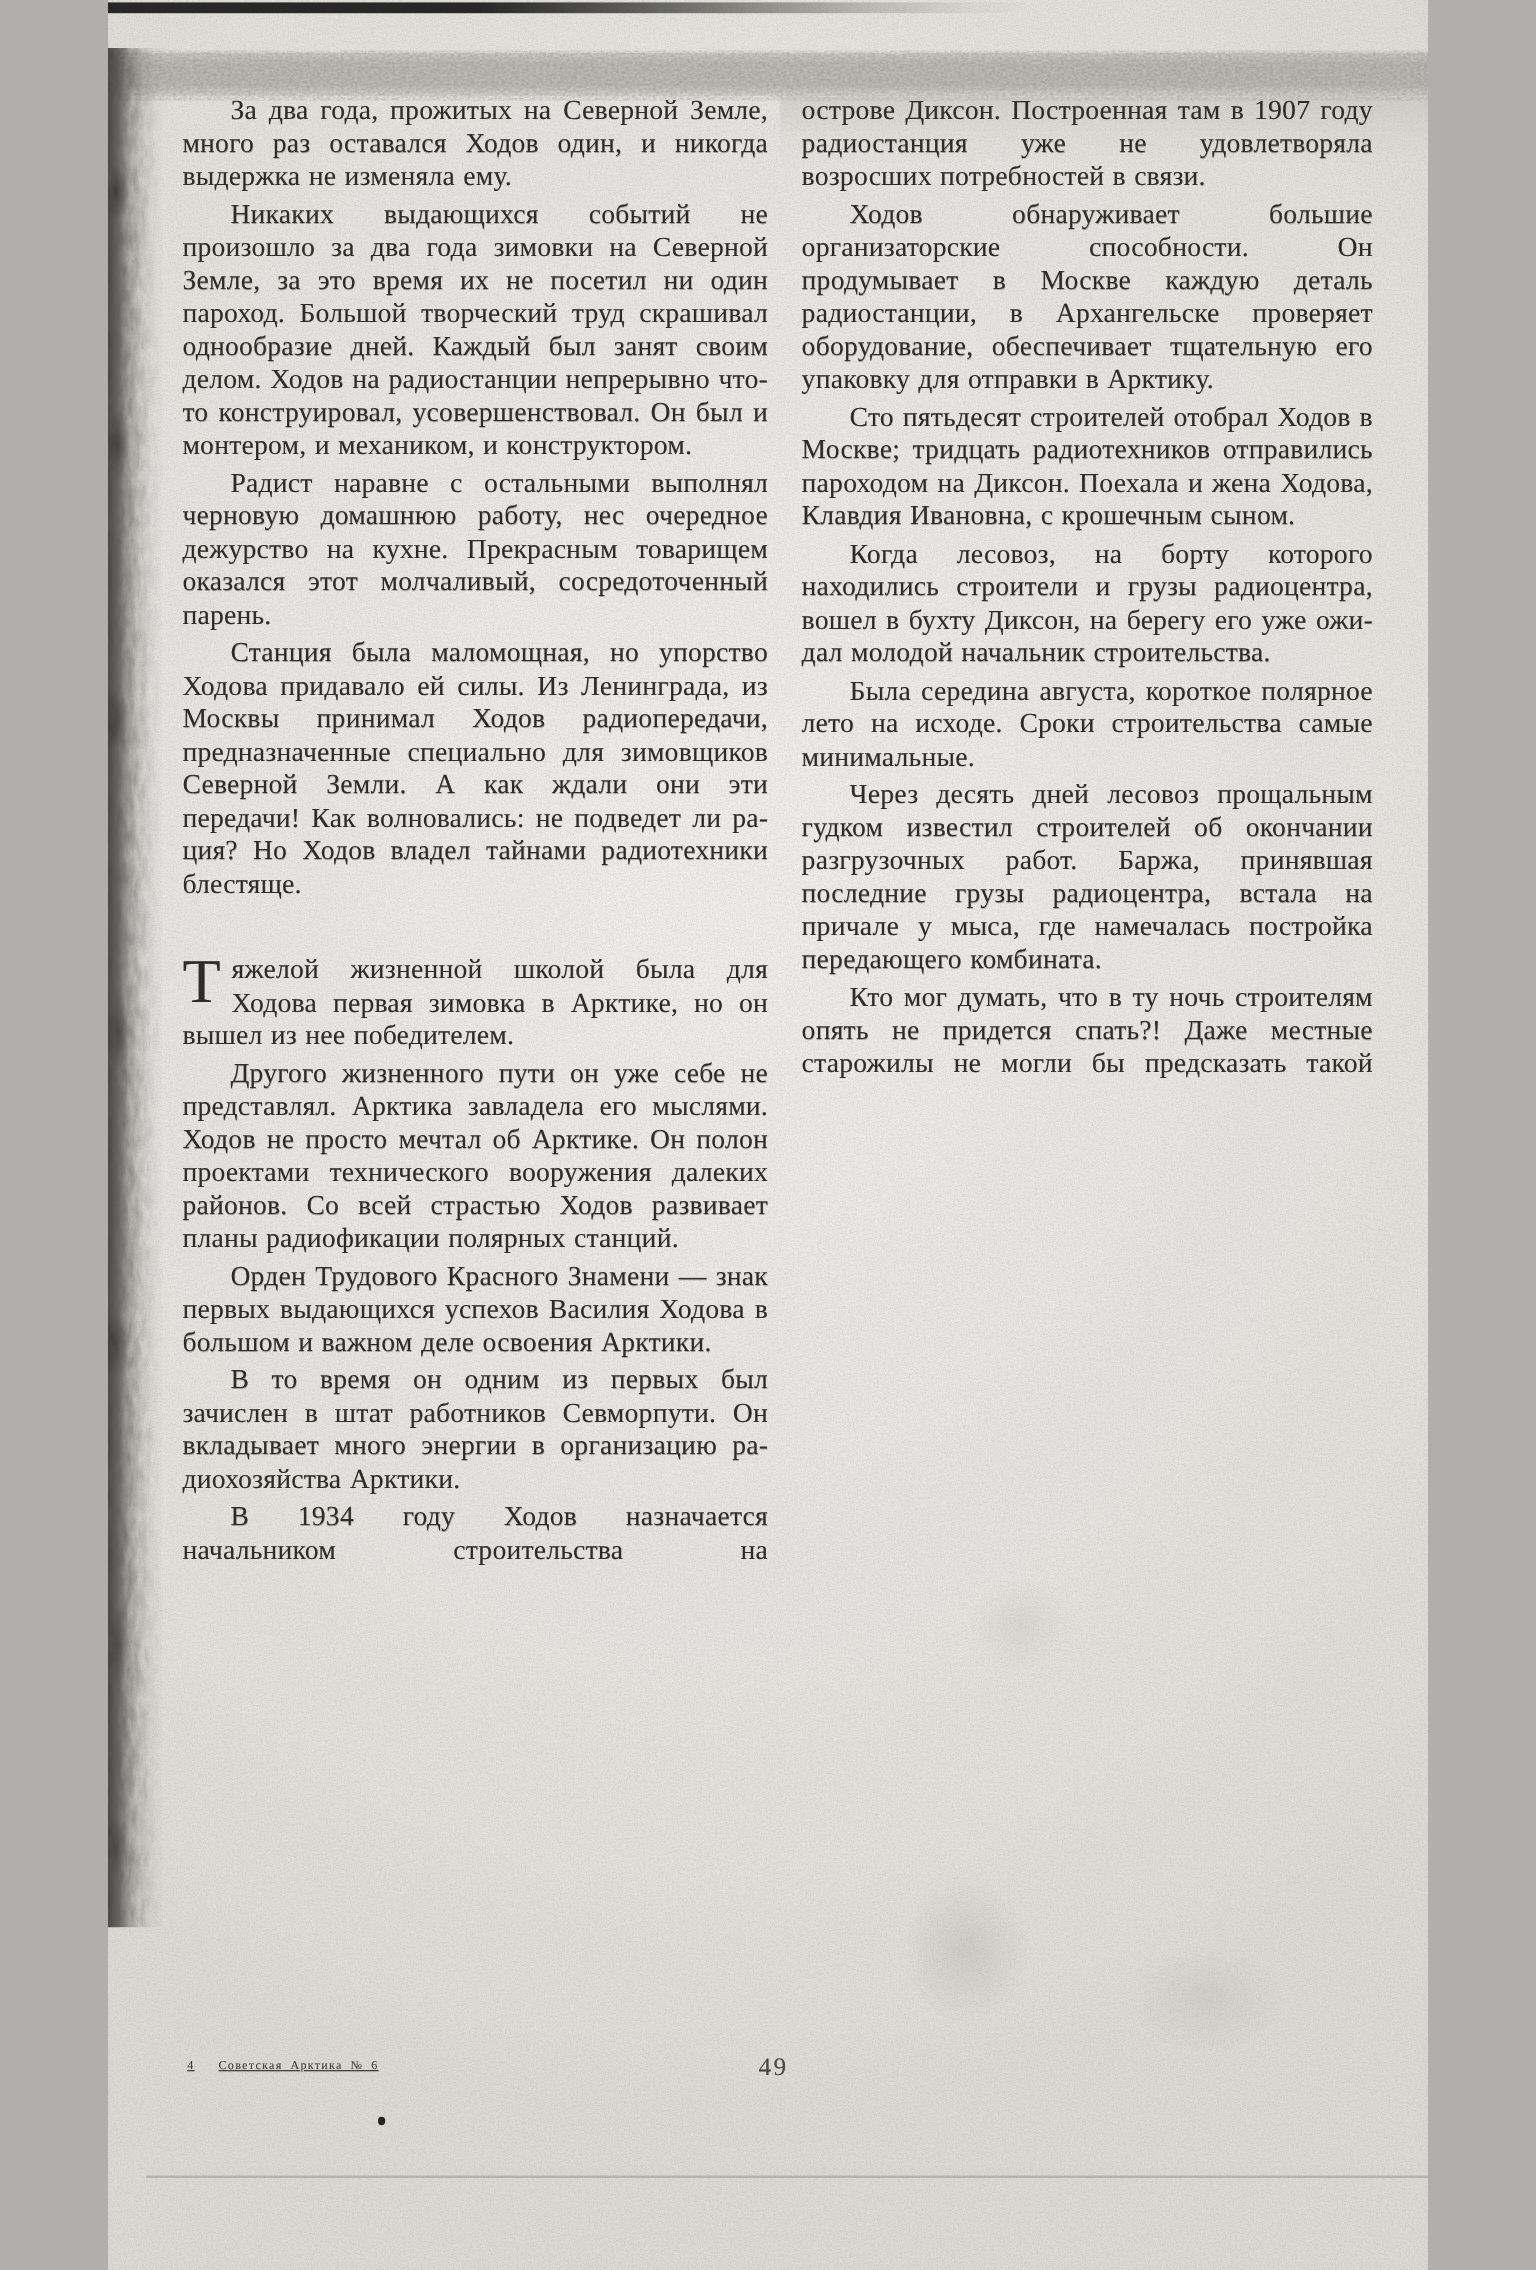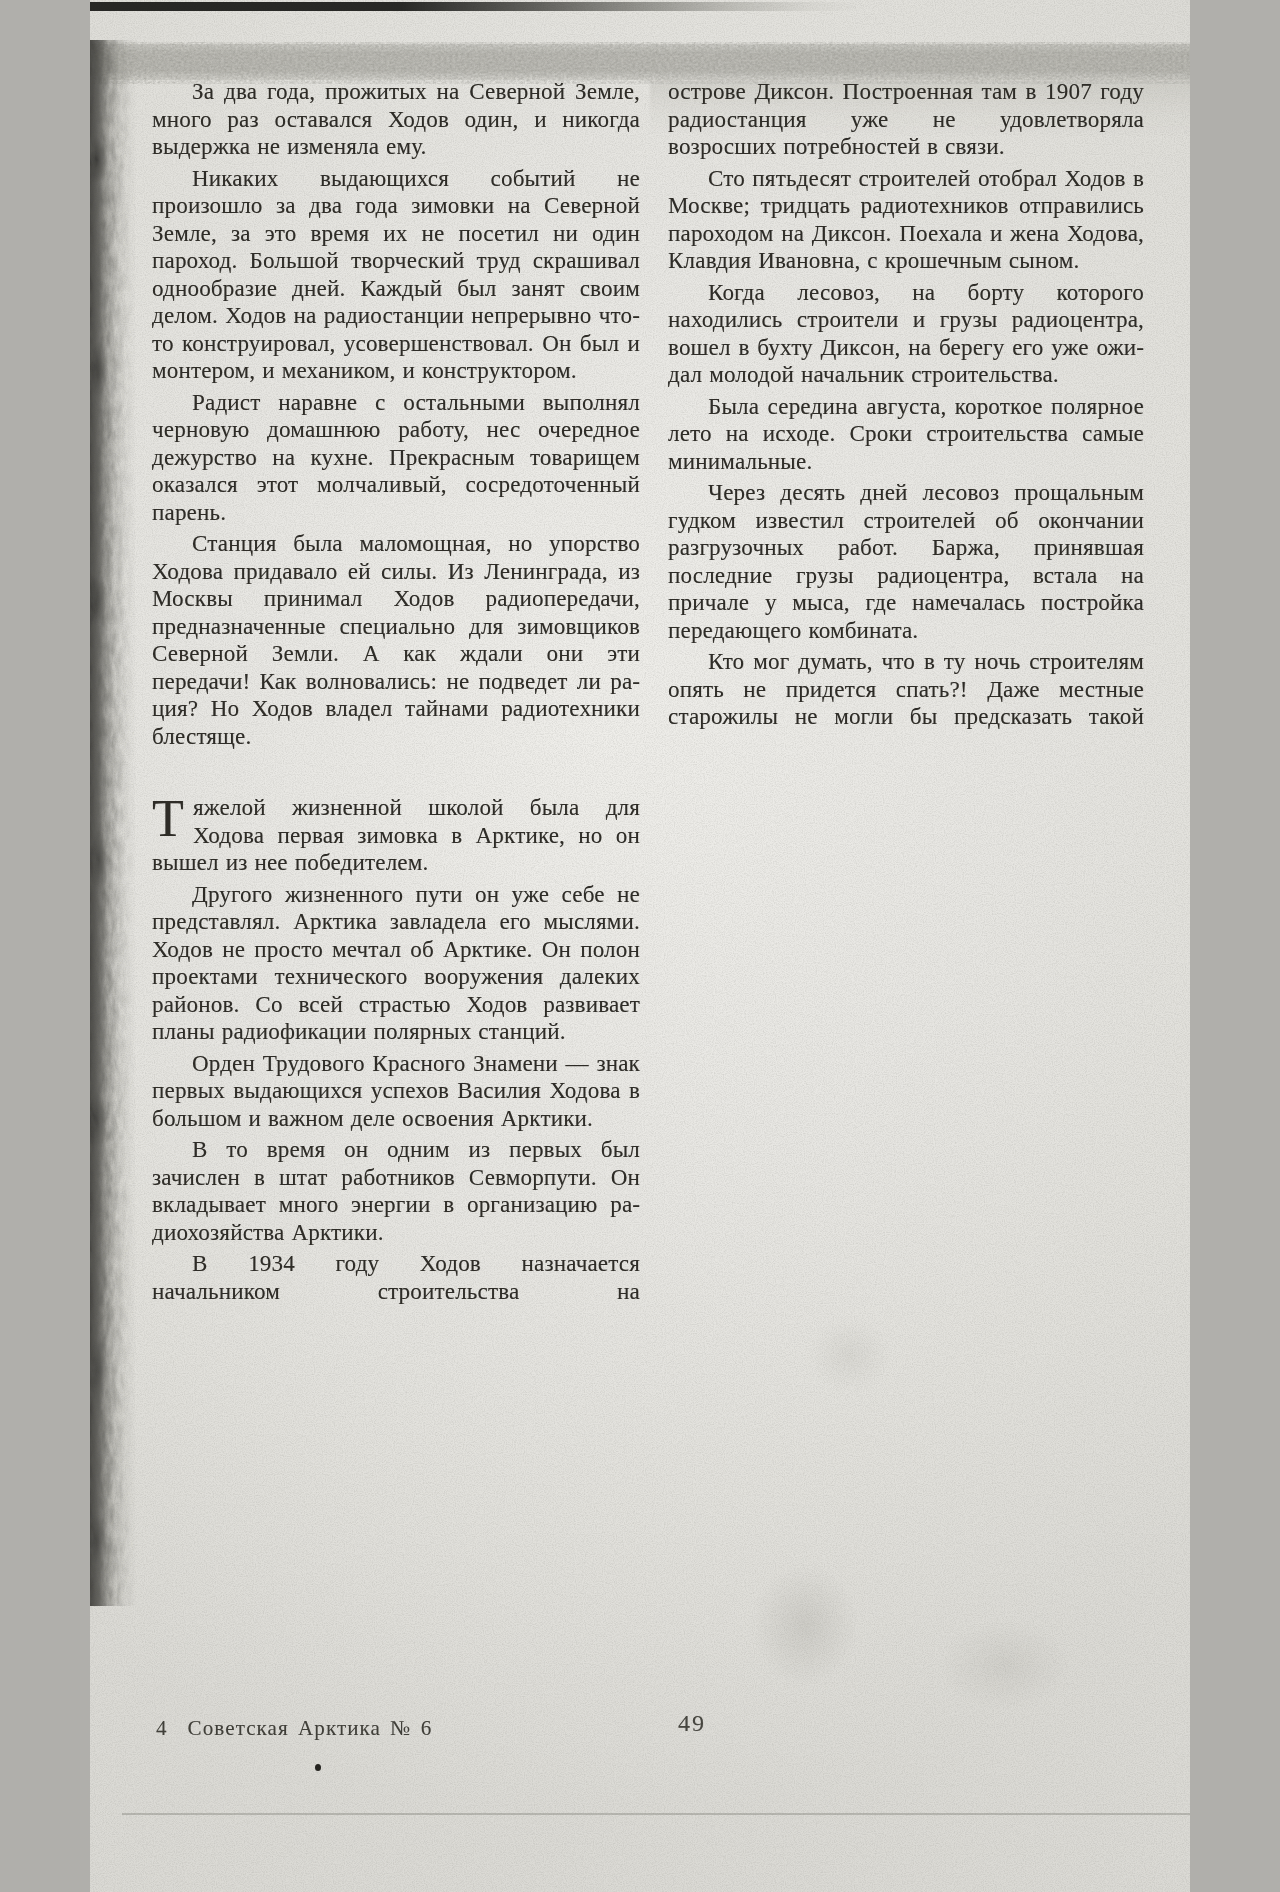--- a/index.html
+++ b/index.html
@@ -108,28 +108,29 @@
   .indent{text-indent:40px;}
   .section-gap{margin-top:44px !important;}
   .justify-last{text-align-last:justify;}
   .dropcap-para .initial{
     float:left;
     font-size:52px;line-height:44px;
     padding:3px 9px 0 0;
   }
   .footer-imprint{
     position:absolute;left:66px;top:1716px;
-    font-size:21px;letter-spacing:1.1px;word-spacing:3px;
+    font-size:10px;letter-spacing:1.1px;word-spacing:3px;
     color:#403f39;
     text-shadow:.2px .2px 0 rgba(64,63,57,.3);
+    text-decoration:underline;
   }
   .footer-imprint .mark{margin-right:20px;}
   .page-number{
-    position:absolute;left:588px;top:1710px;
-    font-size:24px;letter-spacing:2px;color:#474640;
+    position:absolute;left:542px;top:1710px;
+    font-size:21px;letter-spacing:2px;color:#474640;
     text-shadow:.2px .2px 0 rgba(71,70,64,.3);
   }
 </style>
 </head>
 <body>
 
 <div class="page">
 
   <svg class="noise-svg" width="1280" height="1892" aria-hidden="true">
     <defs>
@@ -191,20 +192,21 @@
       <span class="initial">Т</span><span>яжелой жизненной школой была для Ходова первая зи­мовка в Арктике, но он вышел из нее победителем.</span>
     </p>
     <p class="para indent">Другого жизненного пути он уже себе не представлял. Арктика завладела его мыслями. Ходов не просто мечтал об Арктике. Он полон проектами технического вооружения далеких районов. Со всей страстью Ходов развивает планы радиофикации полярных станций.</p>
     <p class="para indent">Орден Трудового Красного Зна­мени — знак первых выдающихся успехов Василия Ходова в боль­шом и важном деле освоения Арктики.</p>
     <p class="para indent">В то время он одним из пер­вых был зачислен в штат работ­ников Севморпути. Он вкладывает много энергии в организацию ра­диохозяйства Арктики.</p>
     <p class="para indent justify-last">В 1934 году Ходов назначается начальником строительства на</p>
   </div>
 
   <div class="col col-right">
     <p class="para">острове Диксон. Построенная там в 1907 году радиостанция уже не удовлетворяла возросших потреб­ностей в связи.</p>
+    <p class="para indent">Ходов обнаруживает большие организаторские способности. Он продумывает в Москве каждую де­таль радиостанции, в Архангель­ске проверяет оборудование, обес­печивает тщательную его упаковку для отправки в Арктику.</p>
     <p class="para indent">Сто пятьдесят строителей ото­брал Ходов в Москве; тридцать радиотехников отправились паро­ходом на Диксон. Поехала и жена Ходова, Клавдия Ивановна, с кро­шечным сыном.</p>
     <p class="para indent">Когда лесовоз, на борту кото­рого находились строители и гру­зы радиоцентра, вошел в бухту Диксон, на берегу его уже ожи­дал молодой начальник строитель­ства.</p>
     <p class="para indent">Была середина августа, корот­кое полярное лето на исходе. Сро­ки строительства самые минималь­ные.</p>
     <p class="para indent">Через десять дней лесовоз про­щальным гудком известил строи­телей об окончании разгрузочных работ. Баржа, принявшая послед­ние грузы радиоцентра, встала на причале у мыса, где намечалась постройка передающего комби­ната.</p>
     <p class="para indent justify-last">Кто мог думать, что в ту ночь строителям опять не придется спать?! Даже местные старожилы не могли бы предсказать такой</p>
   </div>
 
   <div class="footer-imprint">
     <span class="mark">4</span><span>Советская Арктика № 6</span>
   </div>

